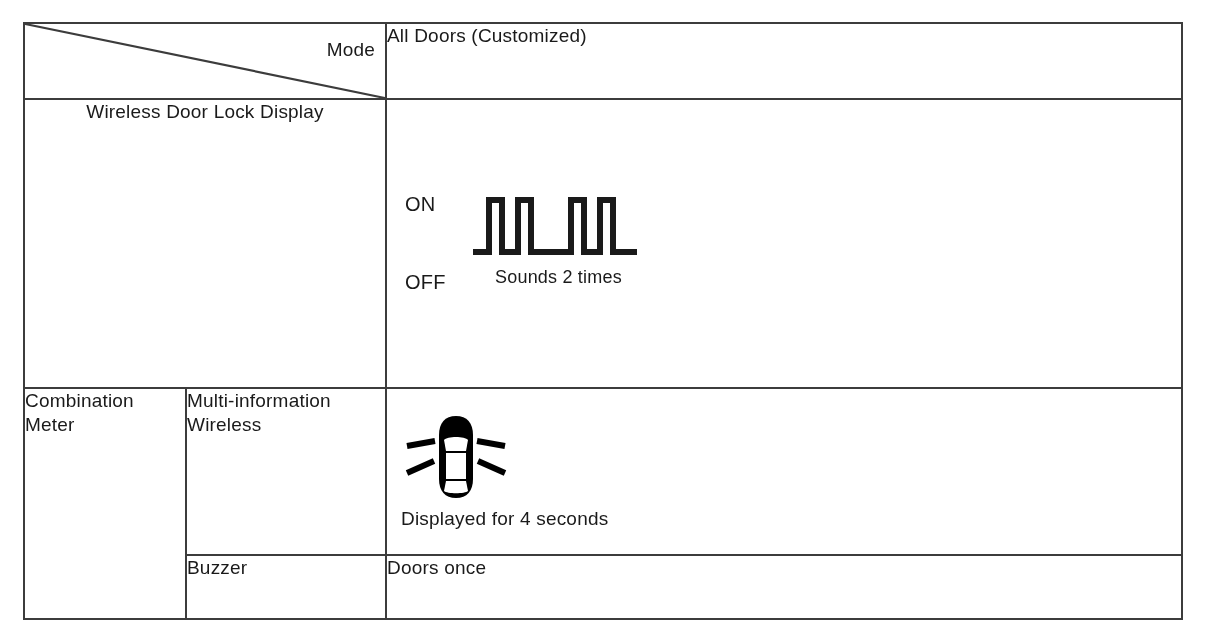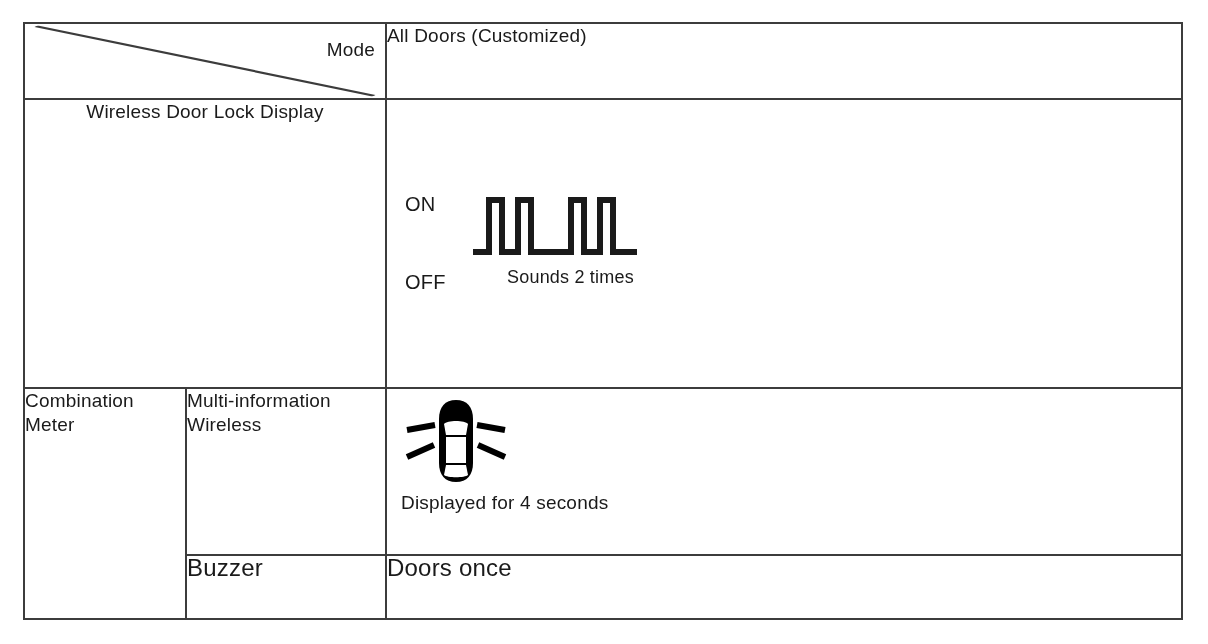--- a/index.html
+++ b/index.html
@@ -43,21 +43,20 @@
   .col-a { width: 162px; }
   .col-b { width: 200px; }
   .col-c { width: 796px; }
 
   
   .row-head td { height: 74px; }
 
   .head-mode {
     position: relative;
     overflow: hidden;
-    border-radius: 18px;
   }
   .head-mode .diag {
     position: absolute;
     inset: 0;
     width: 100%;
     height: 100%;
     display: block;
   }
   .head-mode .mode-label {
     position: absolute;
@@ -114,58 +113,58 @@
   .wave-on  { left: 0px;  top: 14px; }
   .wave-off { left: 0px;  top: 64px; margin-top: 28px; }
   .wave-caption {
     position: absolute;
     left: 90px;
     top: 88px;
     font-size: 18px;
     line-height: 1;
     letter-spacing: 0.2px;
     white-space: nowrap;
-    margin-left: 12px;
   }
 
   
   .row-meter td { height: 165px; }
 
   .sub-label {
     font-size: 19px;
     line-height: 24px;
     letter-spacing: 0.2px;
     padding: 14px 10px 0 12px;
   }
 
   .icon-area {
     position: relative;
     width: 100%;
     height: 100%;
+    margin-top: 16px;
   }
   .car-icon {
     position: absolute;
     left: 14px;
     top: 8px;
     display: block;
   }
   .icon-caption {
     position: absolute;
     left: 14px;
     top: 104px;
     font-size: 19px;
     line-height: 1;
     letter-spacing: 0.2px;
     white-space: nowrap;
   }
 
   
   .row-last td { height: 62px; }
   .last-text {
-    font-size: 24px;
+    font-size: 19px;
     line-height: 24px;
     letter-spacing: 0.2px;
     padding: 16px 12px 0 12px;
   }
 </style>
 </head>
 <body>
 
 <div class="page">
 

